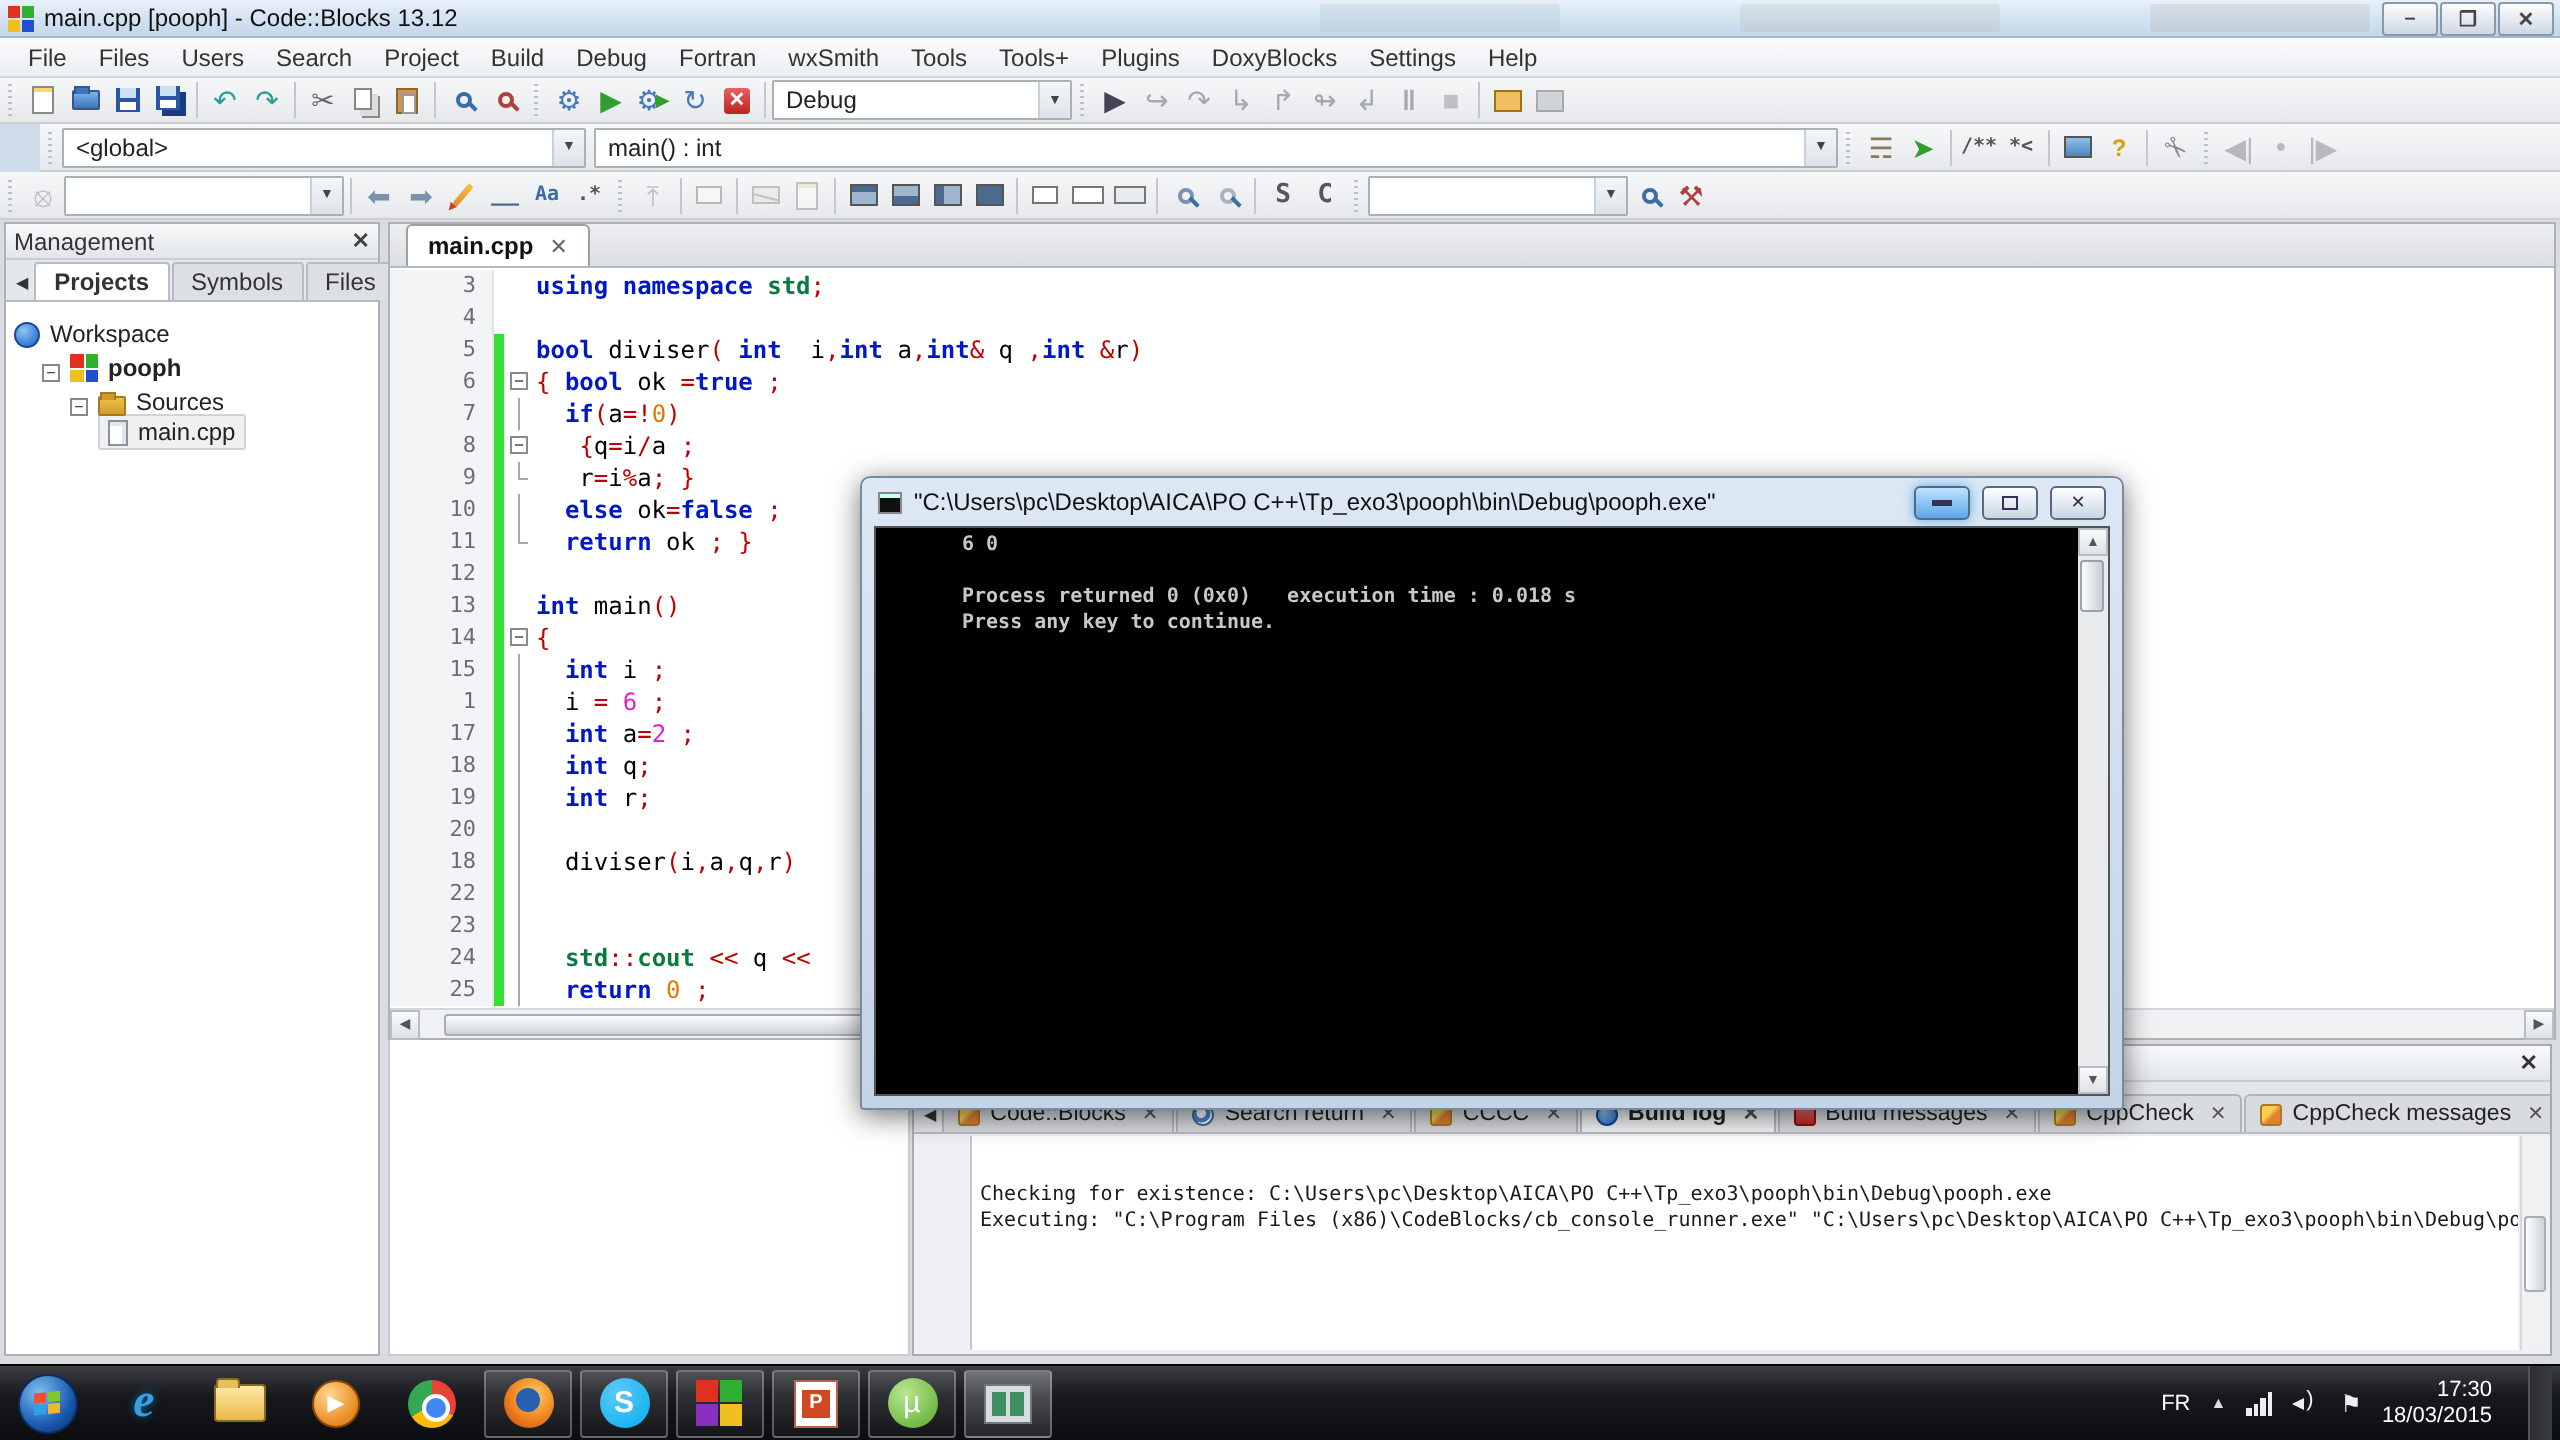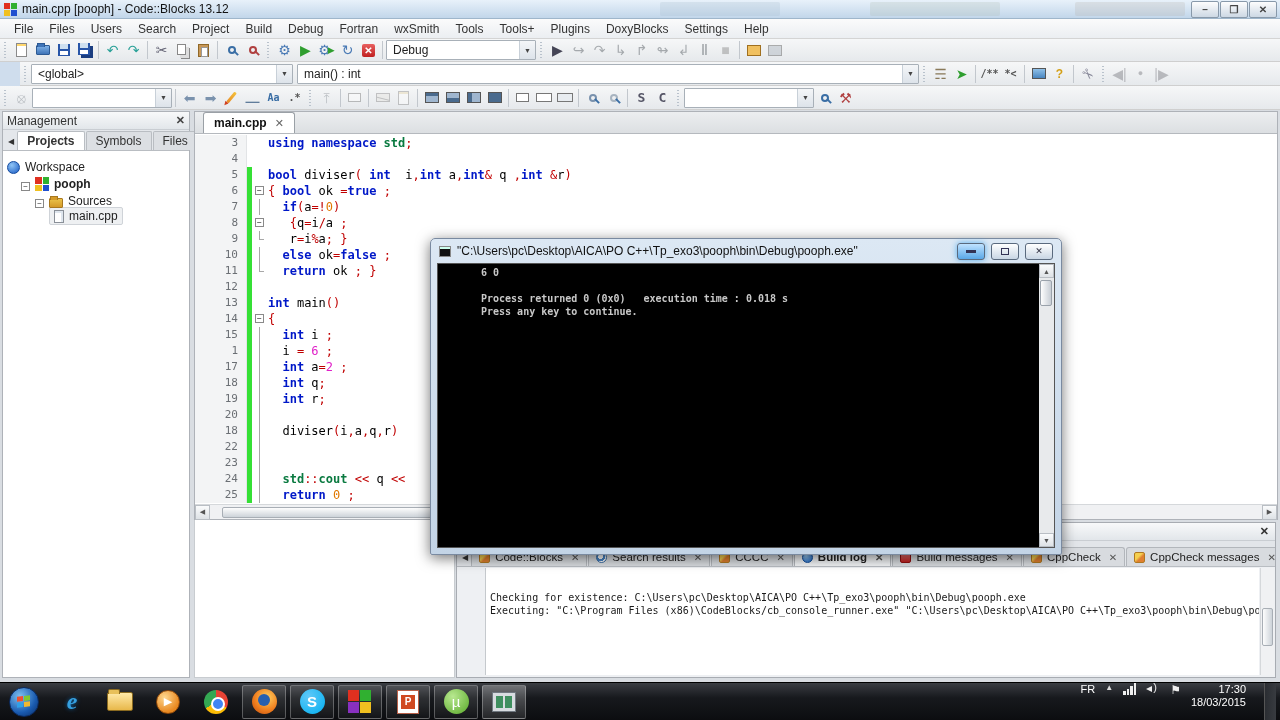--- a/index.html
+++ b/index.html
@@ -179,21 +179,21 @@
   .firefox::after { content:""; position:absolute; left:6px; top:5px; width:12px; height:12px; border-radius:50%; background:#2860b0; }
   .skype { width:25px; height:25px; border-radius:50%; background:radial-gradient(circle at 35% 30%, #60c8f8, #00aff0); color:#fff; font-weight:bold; font-size:15px; display:flex; align-items:center; justify-content:center; }
   .tb-cb { width:24px; height:24px; display:grid; grid-template-columns:11px 11px; grid-template-rows:11px 11px; gap:1px; }
   .tb-cb i:nth-child(1){background:#e03020;} .tb-cb i:nth-child(2){background:#30b030;}
   .tb-cb i:nth-child(3){background:#8830c0;} .tb-cb i:nth-child(4){background:#f0c020;}
   .ppt { width:22px; height:24px; background:#fff; border:1px solid #b86048; display:flex; align-items:center; justify-content:center; }
   .ppt i { width:14px; height:14px; background:#d04820; color:#fff; font-size:10px; font-weight:bold; font-style:normal; display:flex; align-items:center; justify-content:center; }
   .utorrent { width:25px; height:25px; border-radius:50%; background:radial-gradient(circle at 35% 30%, #b8e890, #58a828); color:#fff; font-size:15px; display:flex; align-items:center; justify-content:center; }
   .conapp { width:24px; height:20px; background:#d8dce0; border:1px solid #707880; display:grid; grid-template-columns:1fr 1fr; gap:2px; padding:3px; }
   .conapp i { background:#3f8f5f; }
-  #tray { margin-left:auto; display:flex; align-items:flex-start; gap:10px; color:#fff; padding-right:4px; }
+  #tray { margin-left:auto; display:flex; align-items:center; gap:10px; color:#fff; padding-right:4px; }
   #tray .lang { font-size:11px; }
   #tray .chev { font-size:8px; color:#ddd; }
   .bars { display:flex; align-items:flex-end; gap:1px; height:12px; }
   .bars i { width:2.5px; background:#eee; display:block; }
   .bars i:nth-child(1){height:4px;} .bars i:nth-child(2){height:6px;} .bars i:nth-child(3){height:9px;} .bars i:nth-child(4){height:12px;}
   .spk { position:relative; width:14px; height:12px; }
   .spk::before { content:""; position:absolute; left:0; top:3px; border-top:3px solid transparent; border-bottom:3px solid transparent; border-right:6px solid #eee; }
   .spk::after { content:")"; position:absolute; left:7px; top:-2px; color:#eee; font-size:11px; }
   .flagic { font-size:12px; color:#eee; }
   #clock { text-align:right; font-size:11px; color:#fff; line-height:13px; }
@@ -719,21 +719,21 @@
     </div>
     <div id="logs-tabs">
       <span class="tabscroll">◀</span>
     <span class="ltab">
           <span class="lic pencil"></span>
           <span>Code::Blocks</span>
           <span class="x">✕</span>
         </span>
         <span class="ltab">
           <span class="lic search"></span>
-          <span>Search results</span>
+          <span>Search return</span>
           <span class="x">✕</span>
         </span>
         <span class="ltab">
           <span class="lic pencil"></span>
           <span>CCCC</span>
           <span class="x">✕</span>
         </span>
         <span class="ltab active">
           <span class="lic gear"></span>
           <span>Build log</span>

